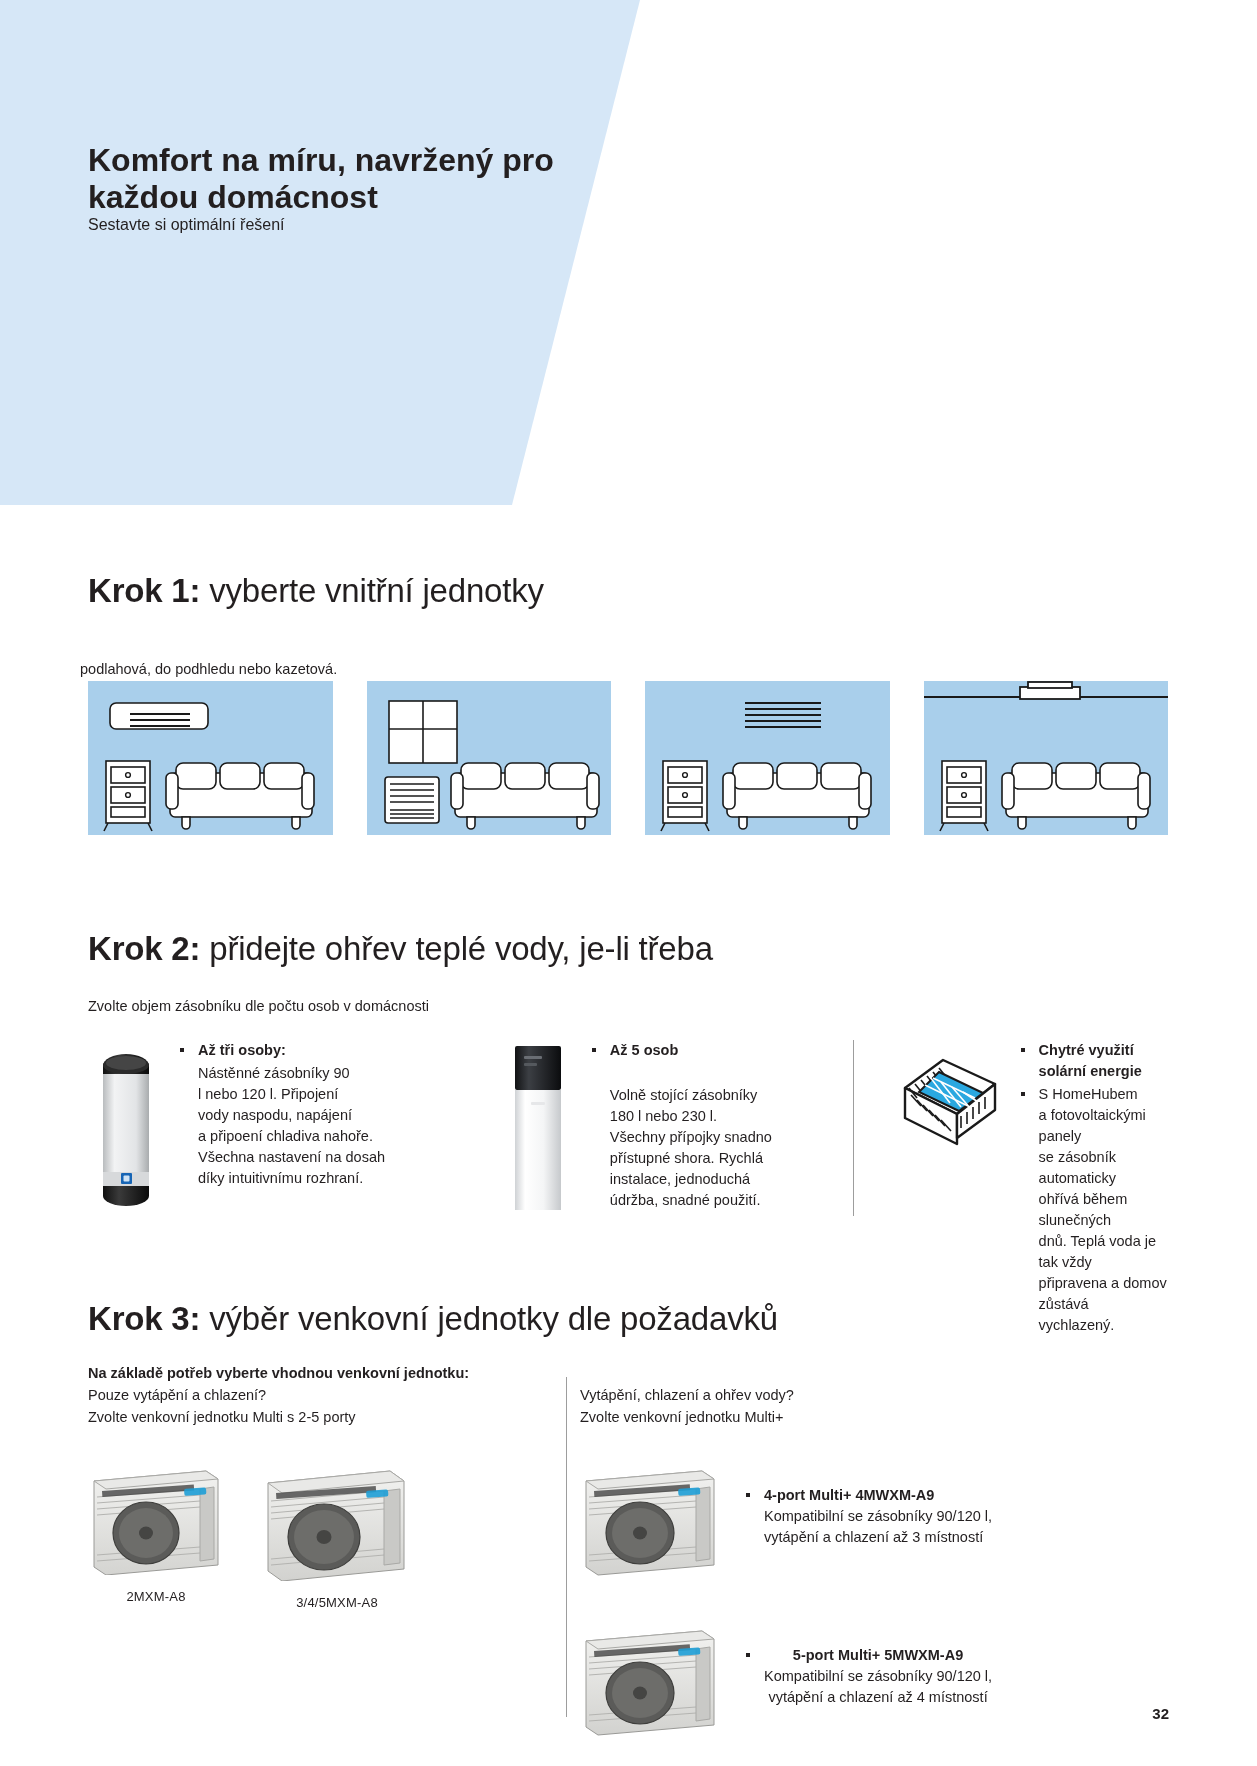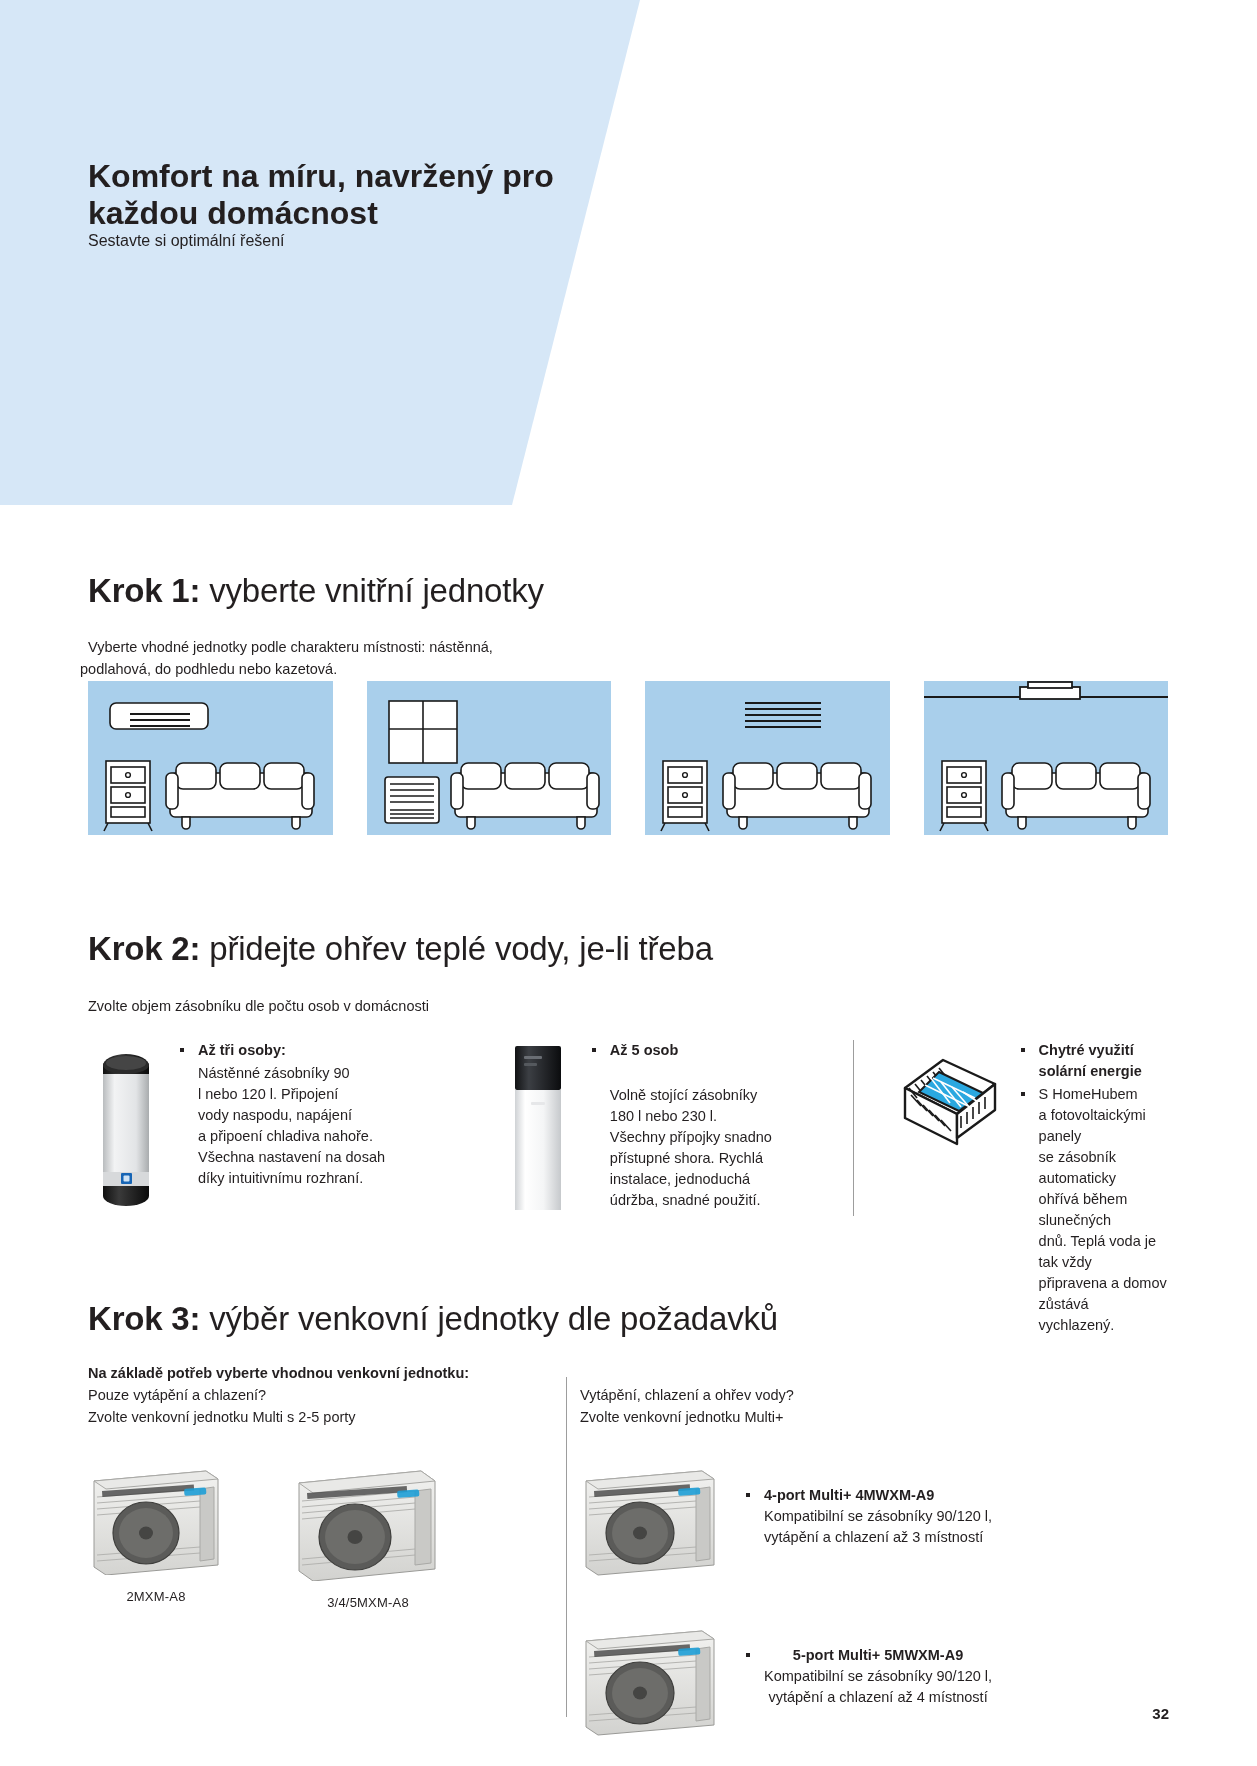--- a/index.html
+++ b/index.html
@@ -12,21 +12,21 @@
     overflow:hidden;
   }
   .page { position:relative; width:1257px; height:1766px; }
 
   
   .hero {
     position:absolute; left:0; top:0; width:640px; height:505px;
     background:#d6e7f7;
     clip-path: polygon(0 0, 100% 0, 80% 100%, 0 100%);
   }
-  .hero-inner { position:absolute; left:88px; top:158px; width:520px; }
+  .hero-inner { position:absolute; left:88px; top:142px; width:520px; }
 
   
   .step-head { position:absolute; font-size:33px; letter-spacing:-0.2px; white-space:nowrap; }
   .step-head .b { font-weight:700; }
   .step-head .n { font-weight:300; }
 
   .lead { position:absolute; font-size:14.5px; font-weight:300; line-height:1.55; color:#231f20; }
   .lead.bold { font-weight:600; }
 
   
@@ -51,21 +51,21 @@
     content:""; position:absolute; left:2px; top:8px; width:4px; height:4px; background:#231f20;
   }
   .k2txt .hd { font-weight:700; }
 
   
   .k3wrap { position:absolute; left:88px; top:1385px; width:1090px; }
   .k3left { position:absolute; left:0; top:0; width:430px; }
   .k3right { position:absolute; left:492px; top:0; width:520px; }
   .k3sep { position:absolute; left:478px; top:-8px; width:1px; height:340px; background:#9d9d9d; }
   .k3cap { font-size:14.5px; font-weight:300; line-height:1.5; }
-  .k3units { margin-top:30px; display:flex; gap:69px; }
+  .k3units { margin-top:30px; display:flex; gap:38px; }
   .k3unit { text-align:center; }
   .k3unit .lbl { margin-top:14px; font-size:13px; font-weight:300; letter-spacing:0.2px; }
   .k3row { display:flex; gap:22px; align-items:flex-start; margin-top:30px; }
   .k3row .txt { font-size:14.5px; font-weight:300; line-height:1.45; padding-top:26px; }
   .k3row .txt ul { list-style:none; }
   .k3row .txt li { position:relative; padding-left:20px; }
   .k3row .txt li:before { content:""; position:absolute; left:2px; top:8px; width:4px; height:4px; background:#231f20; }
   .k3row .txt .hd { font-weight:700; }
 
   .pagenum { position:absolute; right:88px; bottom:44px; font-size:15px; font-weight:700; color:#231f20; }
@@ -81,21 +81,20 @@
       <span class="l1">Komfort na míru,</span>
       <span class="l2">navržený pro každou</span>
       <span class="l3">domácnost</span>
     </h1>
     <div class="sub">Sestavte si optimální řešení</div>
   </div>
 
   <div class="step-head" style="left:88px; top:572px;">
     <span class="b">Krok 1:</span><span class="n"> vyberte vnitřní jednotky</span>
   </div>
-  <div class="lead" style="left:88px; top:636px;">Vyberte vhodné jednotky podle charakteru místnosti: nástěnná,</div>
   <div class="lead" style="left:80px; top:658px;">podlahová, do podhledu nebo kazetová.</div>
 
   <div class="panels">
 
     <div class="panel">
       <svg width="246" height="154" viewBox="0 0 246 154">
         <g fill="#fff" stroke="#1a1a1a" stroke-width="1.6">
 
           <path d="M28 22 h86 a6 6 0 0 1 6 6 v14 a6 6 0 0 1 -6 6 h-86 a6 6 0 0 1 -6 -6 v-14 a6 6 0 0 1 6 -6 z"></path>
         </g>

